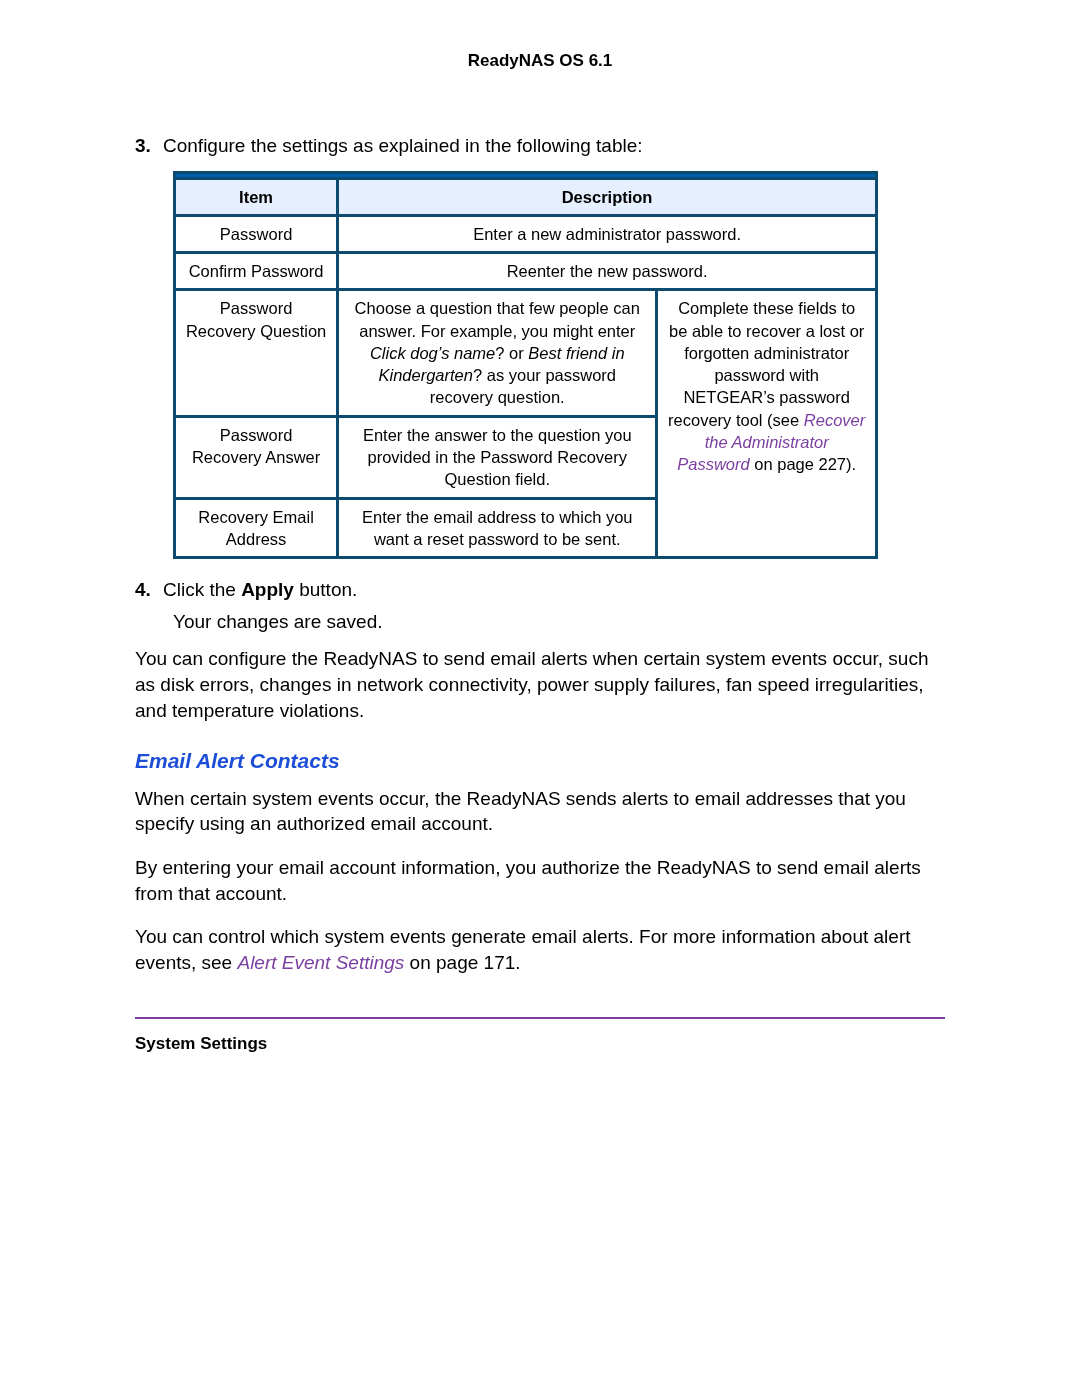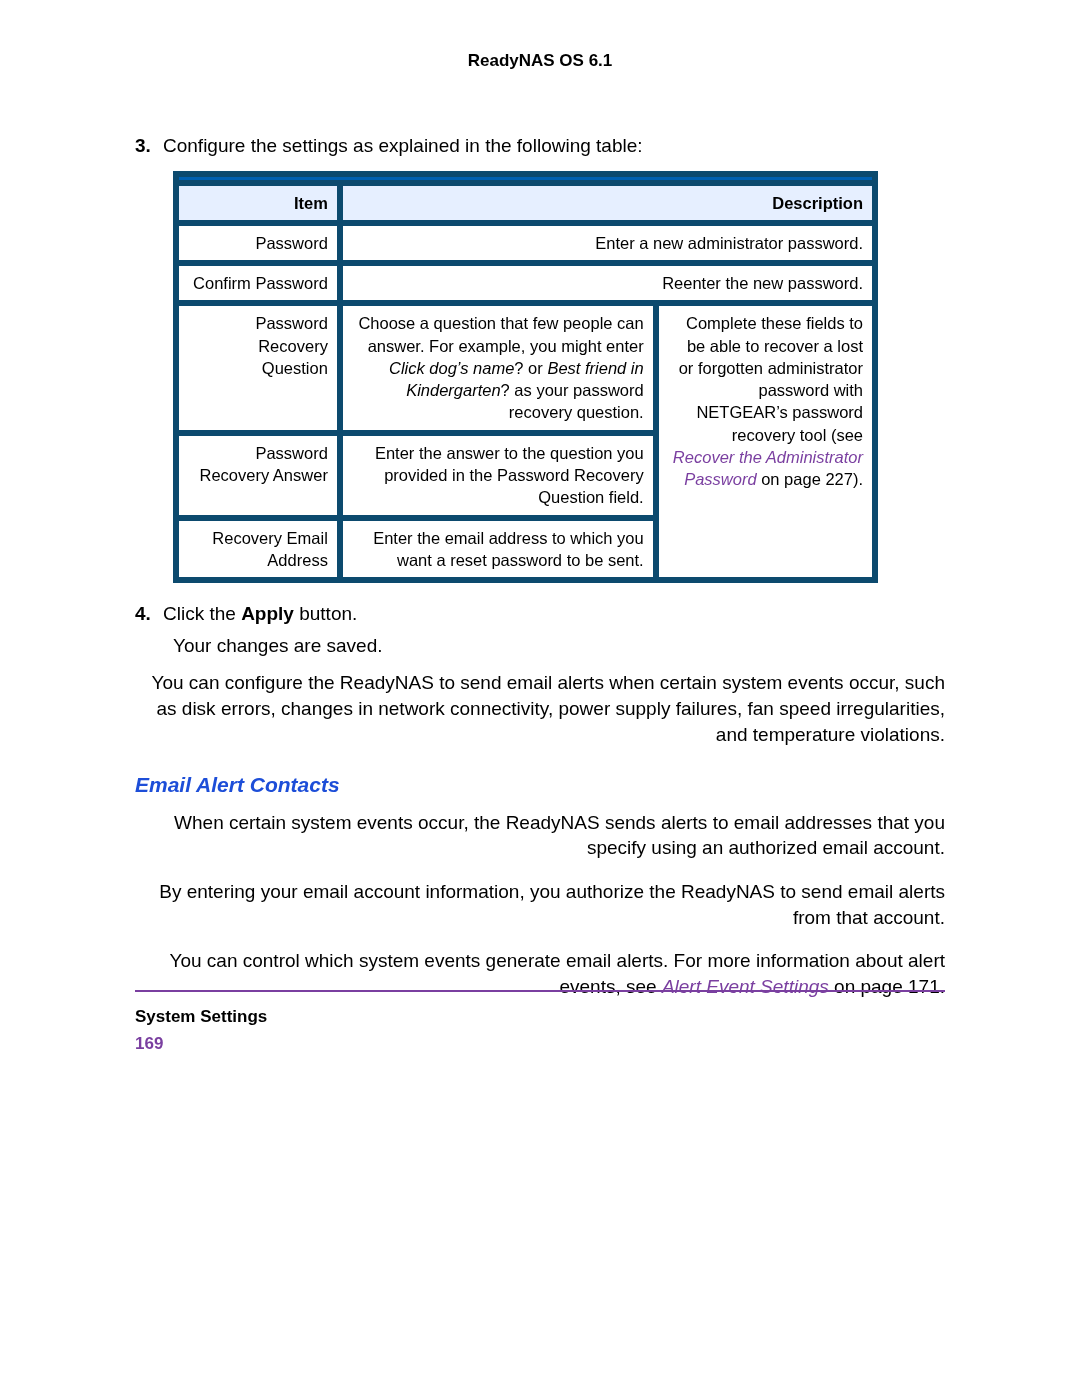--- a/index.html
+++ b/index.html
@@ -45,23 +45,23 @@
     margin-top: 6px;
   }
   table.settings {
     border-collapse: collapse;
     width: 705px;
     margin: 12px 0 18px 38px;
     font-size: 16.5px;
   }
   table.settings th,
   table.settings td {
-    border: 6px solid #0c4a6e;
+    border: 3px solid #0c4a6e;
     padding: 6px 9px;
-    text-align: right;
+    text-align: center;
     vertical-align: top;
   }
   table.settings thead th {
     background: #e6efff;
     font-weight: bold;
   }
   table.settings thead tr.topbar th {
     padding: 0;
     height: 3px;
     background: #0060b0;
@@ -76,21 +76,20 @@
   }
   h3.subsection {
     color: #1d4ed8;
     font-size: 21px;
     font-style: italic;
     font-weight: bold;
     margin: 24px 0 10px 0;
   }
   p.body {
     margin: 0 0 18px 0;
-    text-align: right;
   }
   .link {
     color: #7a3fa0;
     font-style: italic;
   }
   .footer {
     position: absolute;
     bottom: 40px;
     left: 135px;
     right: 135px;
@@ -166,16 +165,15 @@
   <p class="body">You can configure the ReadyNAS to send email alerts when certain system events occur, such as disk errors, changes in network connectivity, power supply failures, fan speed irregularities, and temperature violations.</p>
 
   <h3 class="subsection">Email Alert Contacts</h3>
   <p class="body">When certain system events occur, the ReadyNAS sends alerts to email addresses that you specify using an authorized email account.</p>
   <p class="body">By entering your email account information, you authorize the ReadyNAS to send email alerts from that account.</p>
   <p class="body"><span>You can control which system events generate email alerts. For more information about alert events, see </span><span class="link">Alert Event Settings</span><span> on page 171.</span></p>
 
   <div class="footer">
     <div class="footer-rule"></div>
     <div class="footer-title">System Settings</div>
-    <div class="footer-page">169</div>
   </div>
 
 </div>
 
 </body></html>

